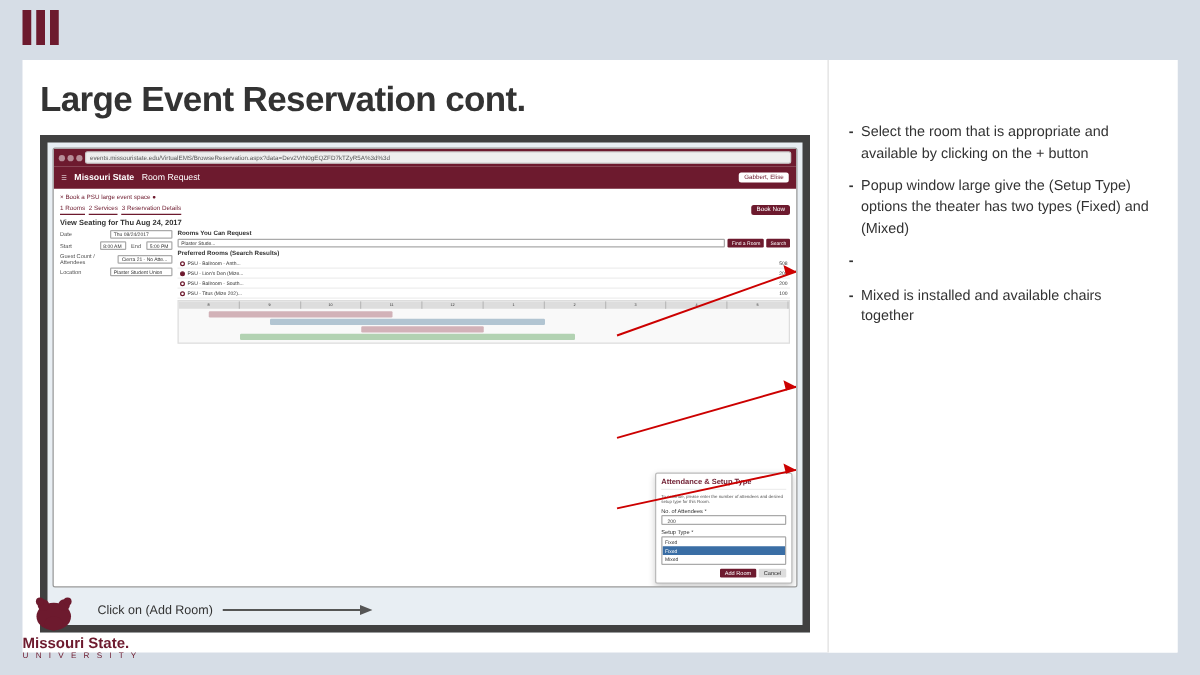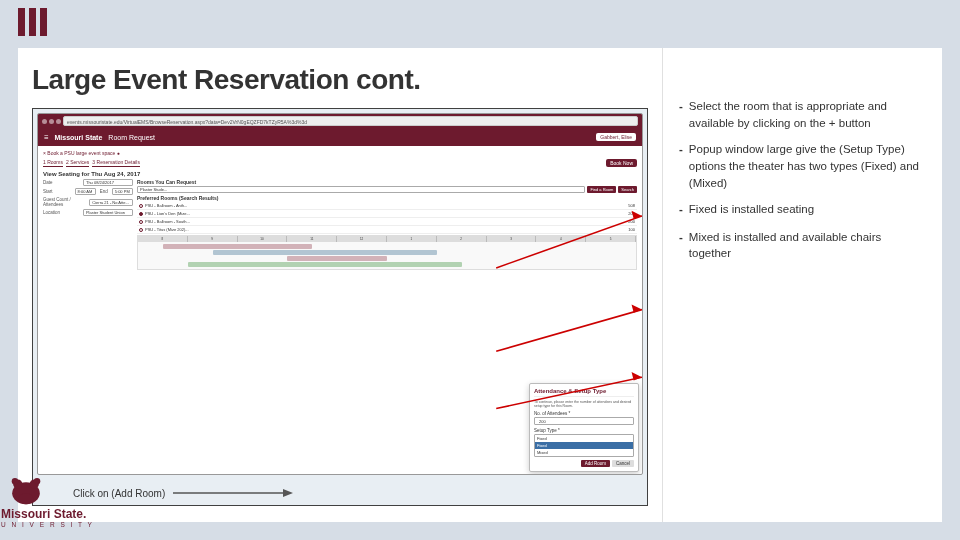--- a/index.html
+++ b/index.html
@@ -52,21 +52,21 @@
       font-weight: bold;
       color: #333;
       margin-bottom: 12px;
       letter-spacing: -0.5px;
     }
 
     
     .screenshot-area {
       flex: 1;
       background: #e8eef3;
-      border: 1px solid #404040;
+      border: 6px solid #404040;
       position: relative;
       overflow: hidden;
     }
 
     
     .sim-browser {
       position: absolute;
       top: 4px;
       left: 4px;
       right: 4px;
@@ -342,21 +342,21 @@
     }
     .bullet-text {
       font-size: 11.5px;
       line-height: 1.45;
     }
 
     
     .logo-area {
       position: absolute;
       bottom: 12px;
-      left: 1px;
+      left: 18px;
       display: flex;
       flex-direction: column;
       align-items: flex-start;
     }
     .logo-bear {
       width: 50px;
       height: 35px;
     }
 
     
@@ -544,21 +544,20 @@
     <div class="bullet-item">
       <span class="bullet-dash">-</span>
       <span class="bullet-text">Select the room that is appropriate and available by clicking on the + button</span>
     </div>
     <div class="bullet-item">
       <span class="bullet-dash">-</span>
       <span class="bullet-text">Popup window large give the (Setup Type) options the theater has two types (Fixed) and (Mixed)</span>
     </div>
     <div class="bullet-item">
       <span class="bullet-dash">-</span>
-      <span class="bullet-text">Fixed is installed seating</span>
     </div>
     <div class="bullet-item">
       <span class="bullet-dash">-</span>
       <span class="bullet-text">Mixed is installed and available chairs together</span>
     </div>
   </div>
 </div>
 
 <div class="logo-area">
 

